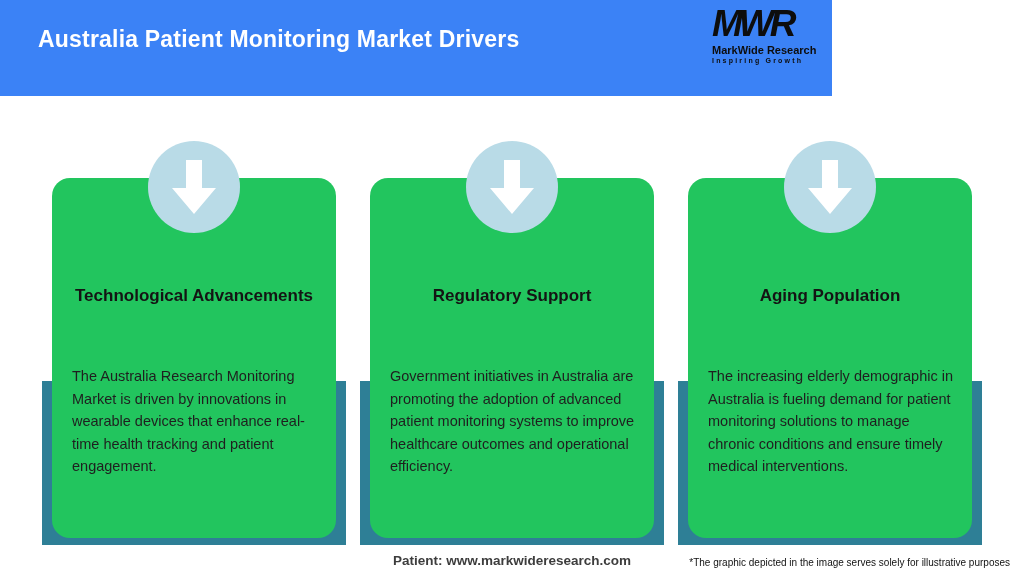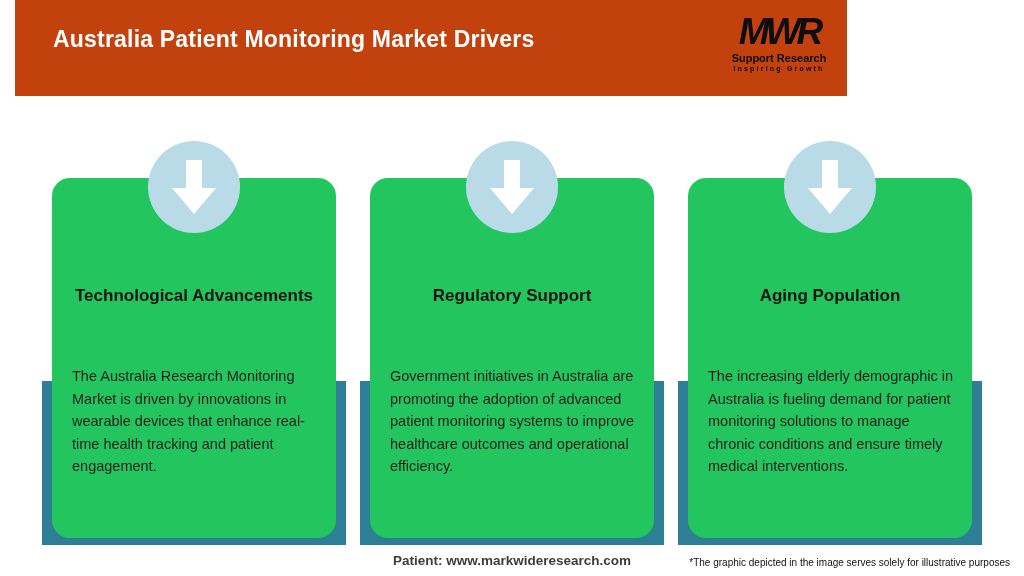--- a/index.html
+++ b/index.html
@@ -13,38 +13,37 @@
     background: #ffffff;
     overflow: hidden;
   }
 
   
   .header {
     position: absolute;
     top: 0; left: 0;
     width: 832px;
     height: 96px;
-    background: #c2410c;
-    margin-left: 15px;
+    background: #3b82f6;
   }
   .header-title {
     position: absolute;
     left: 38px;
     top: 26px;
     color: #ffffff;
     font-size: 23px;
     font-weight: bold;
     letter-spacing: 0.2px;
   }
   .logo {
     position: absolute;
     right: 16px;
-    top: 12px;
+    top: 4px;
     width: 104px;
-    text-align: center;
+    text-align: left;
     color: #0d0d0d;
   }
   .logo-monogram {
     font-size: 37px;
     font-weight: bold;
     font-style: italic;
     letter-spacing: -4px;
     line-height: 40px;
     color: #0d0d0d;
   }
@@ -149,21 +148,21 @@
 </style>
 </head>
 <body>
 
 <div class="page">
 
   <div class="header">
     <div class="header-title">Australia Patient Monitoring Market Drivers</div>
     <div class="logo">
       <div class="logo-monogram">MWR</div>
-      <div class="logo-name">Support Research</div>
+      <div class="logo-name">MarkWide Research</div>
       <div class="logo-tagline">Inspiring Growth</div>
     </div>
   </div>
 
   <div class="card-unit u0">
     <div class="teal-backing"></div>
     <div class="card">
       <div class="card-title">Technological Advancements</div>
       <div class="card-desc">The Australia Research Monitoring Market is driven by innovations in wearable devices that enhance real-time health tracking and patient engagement.</div>
     </div>

